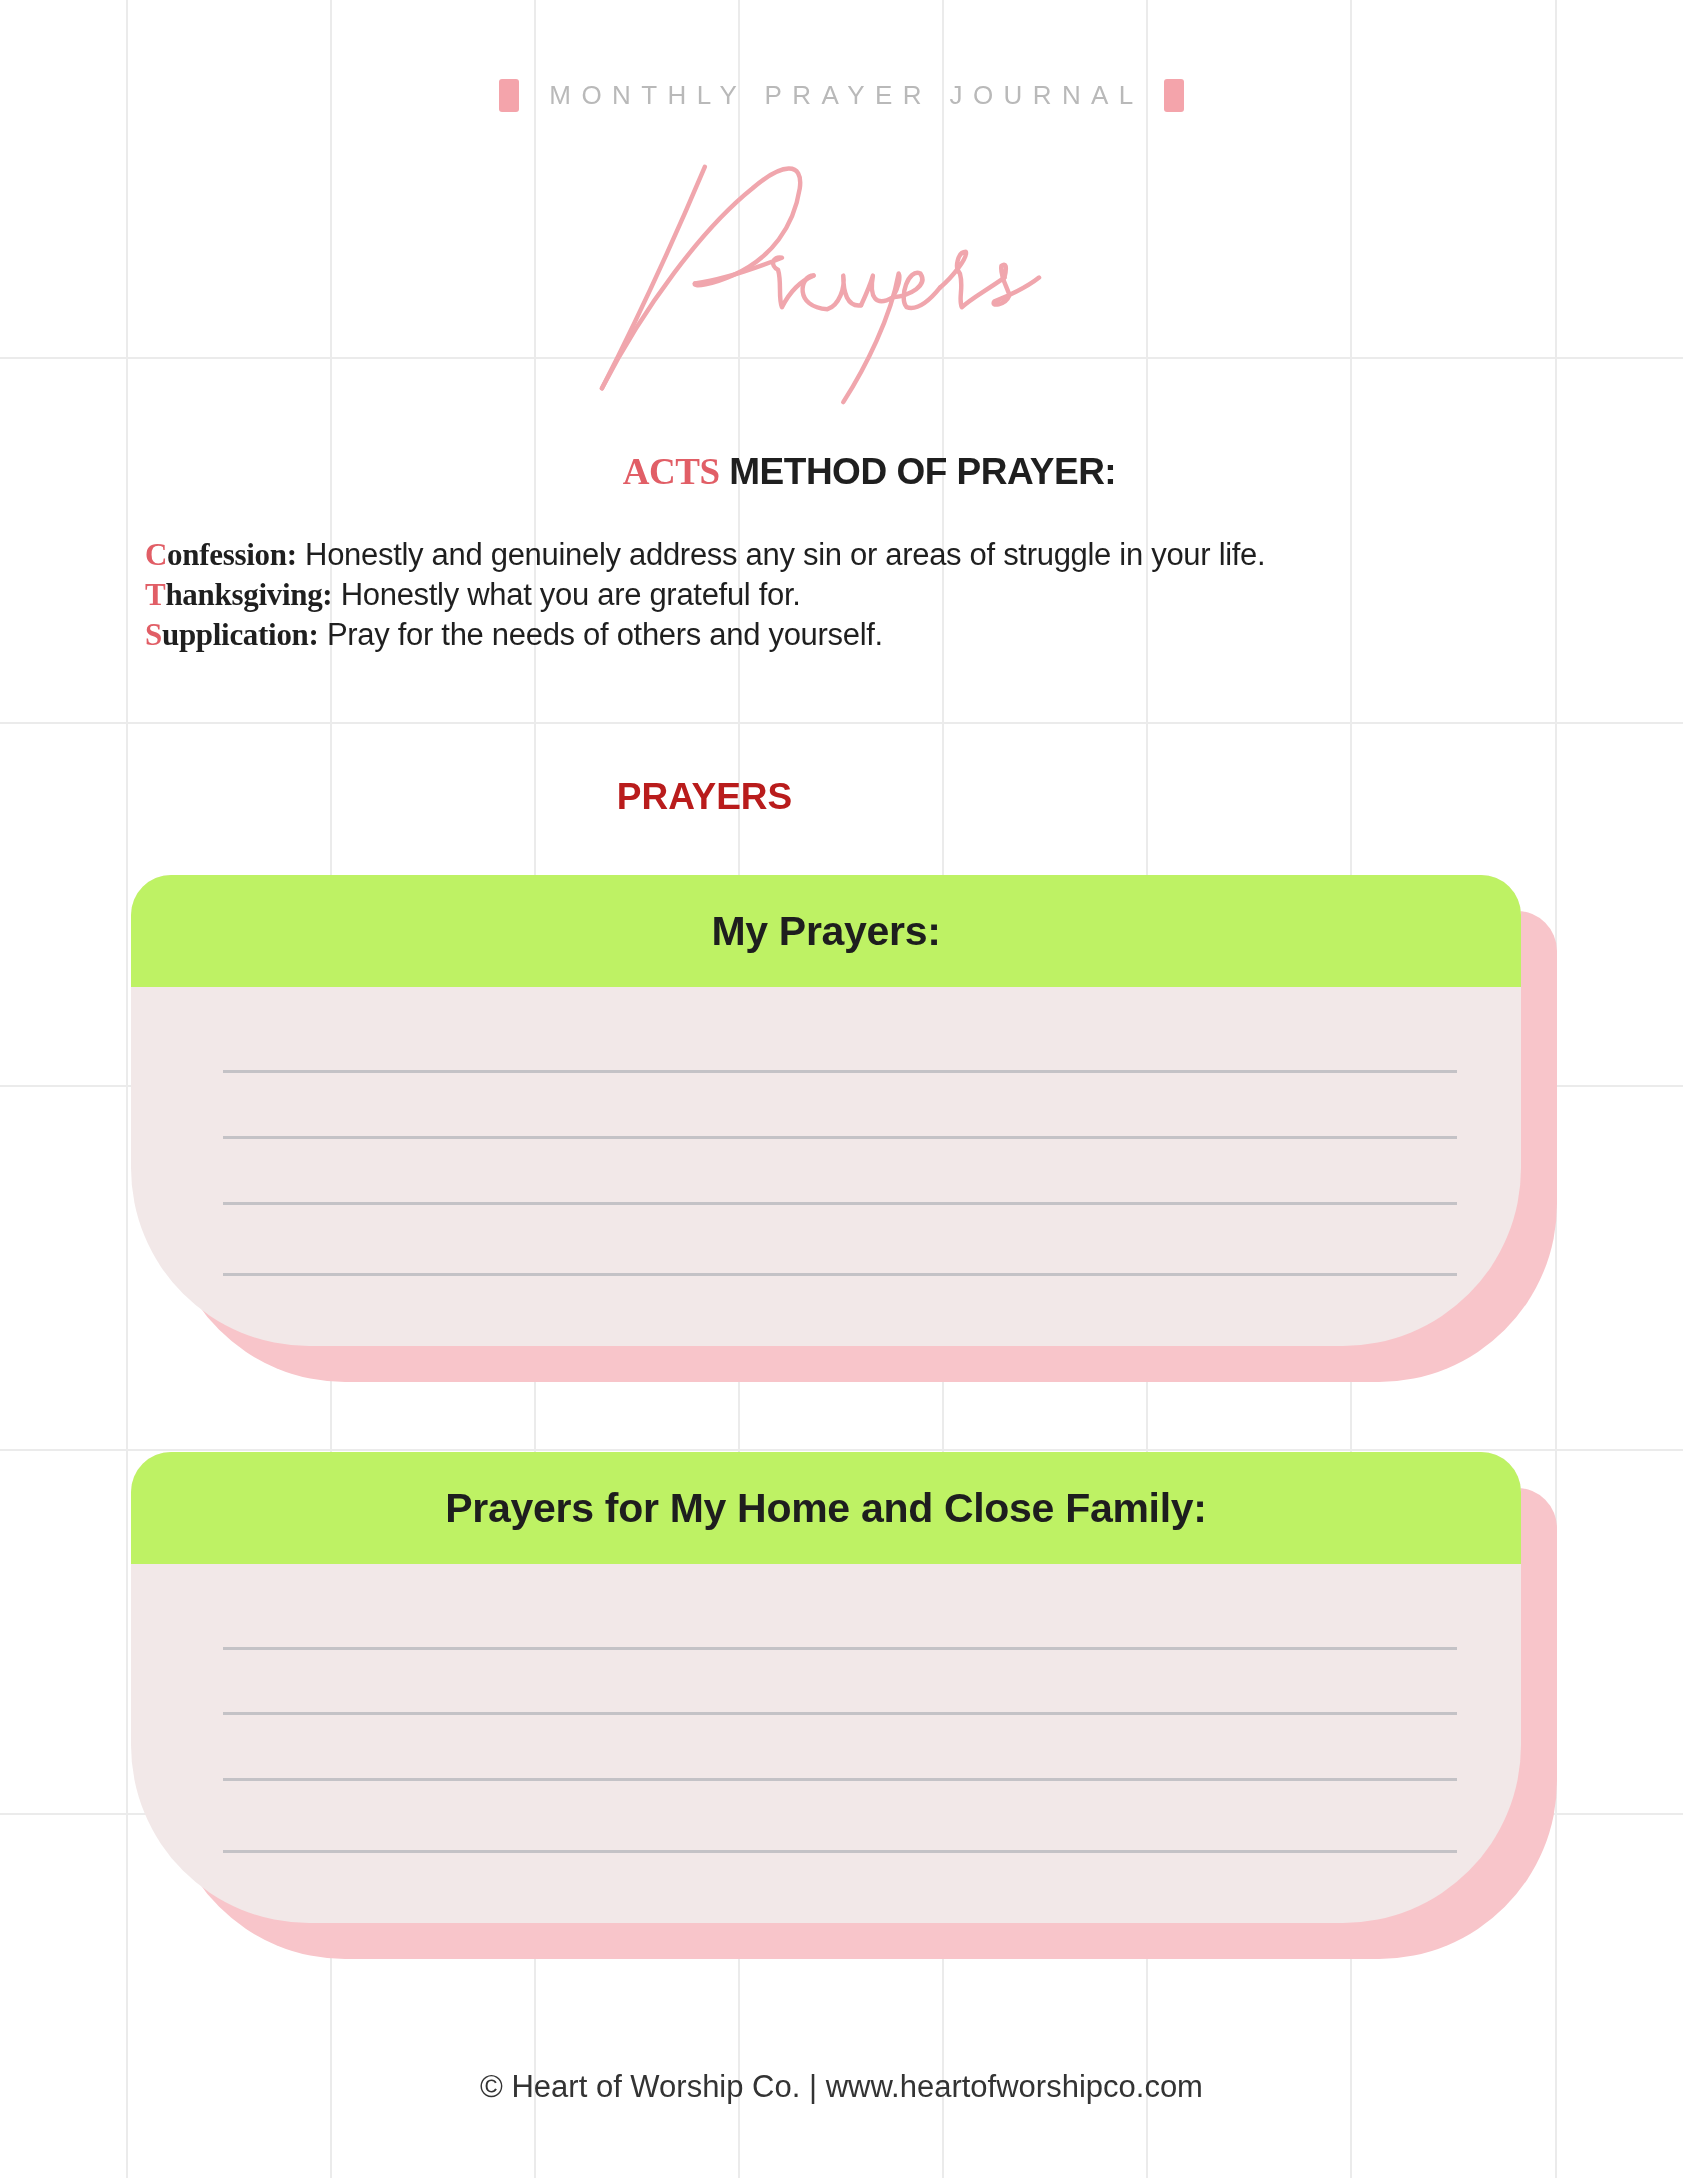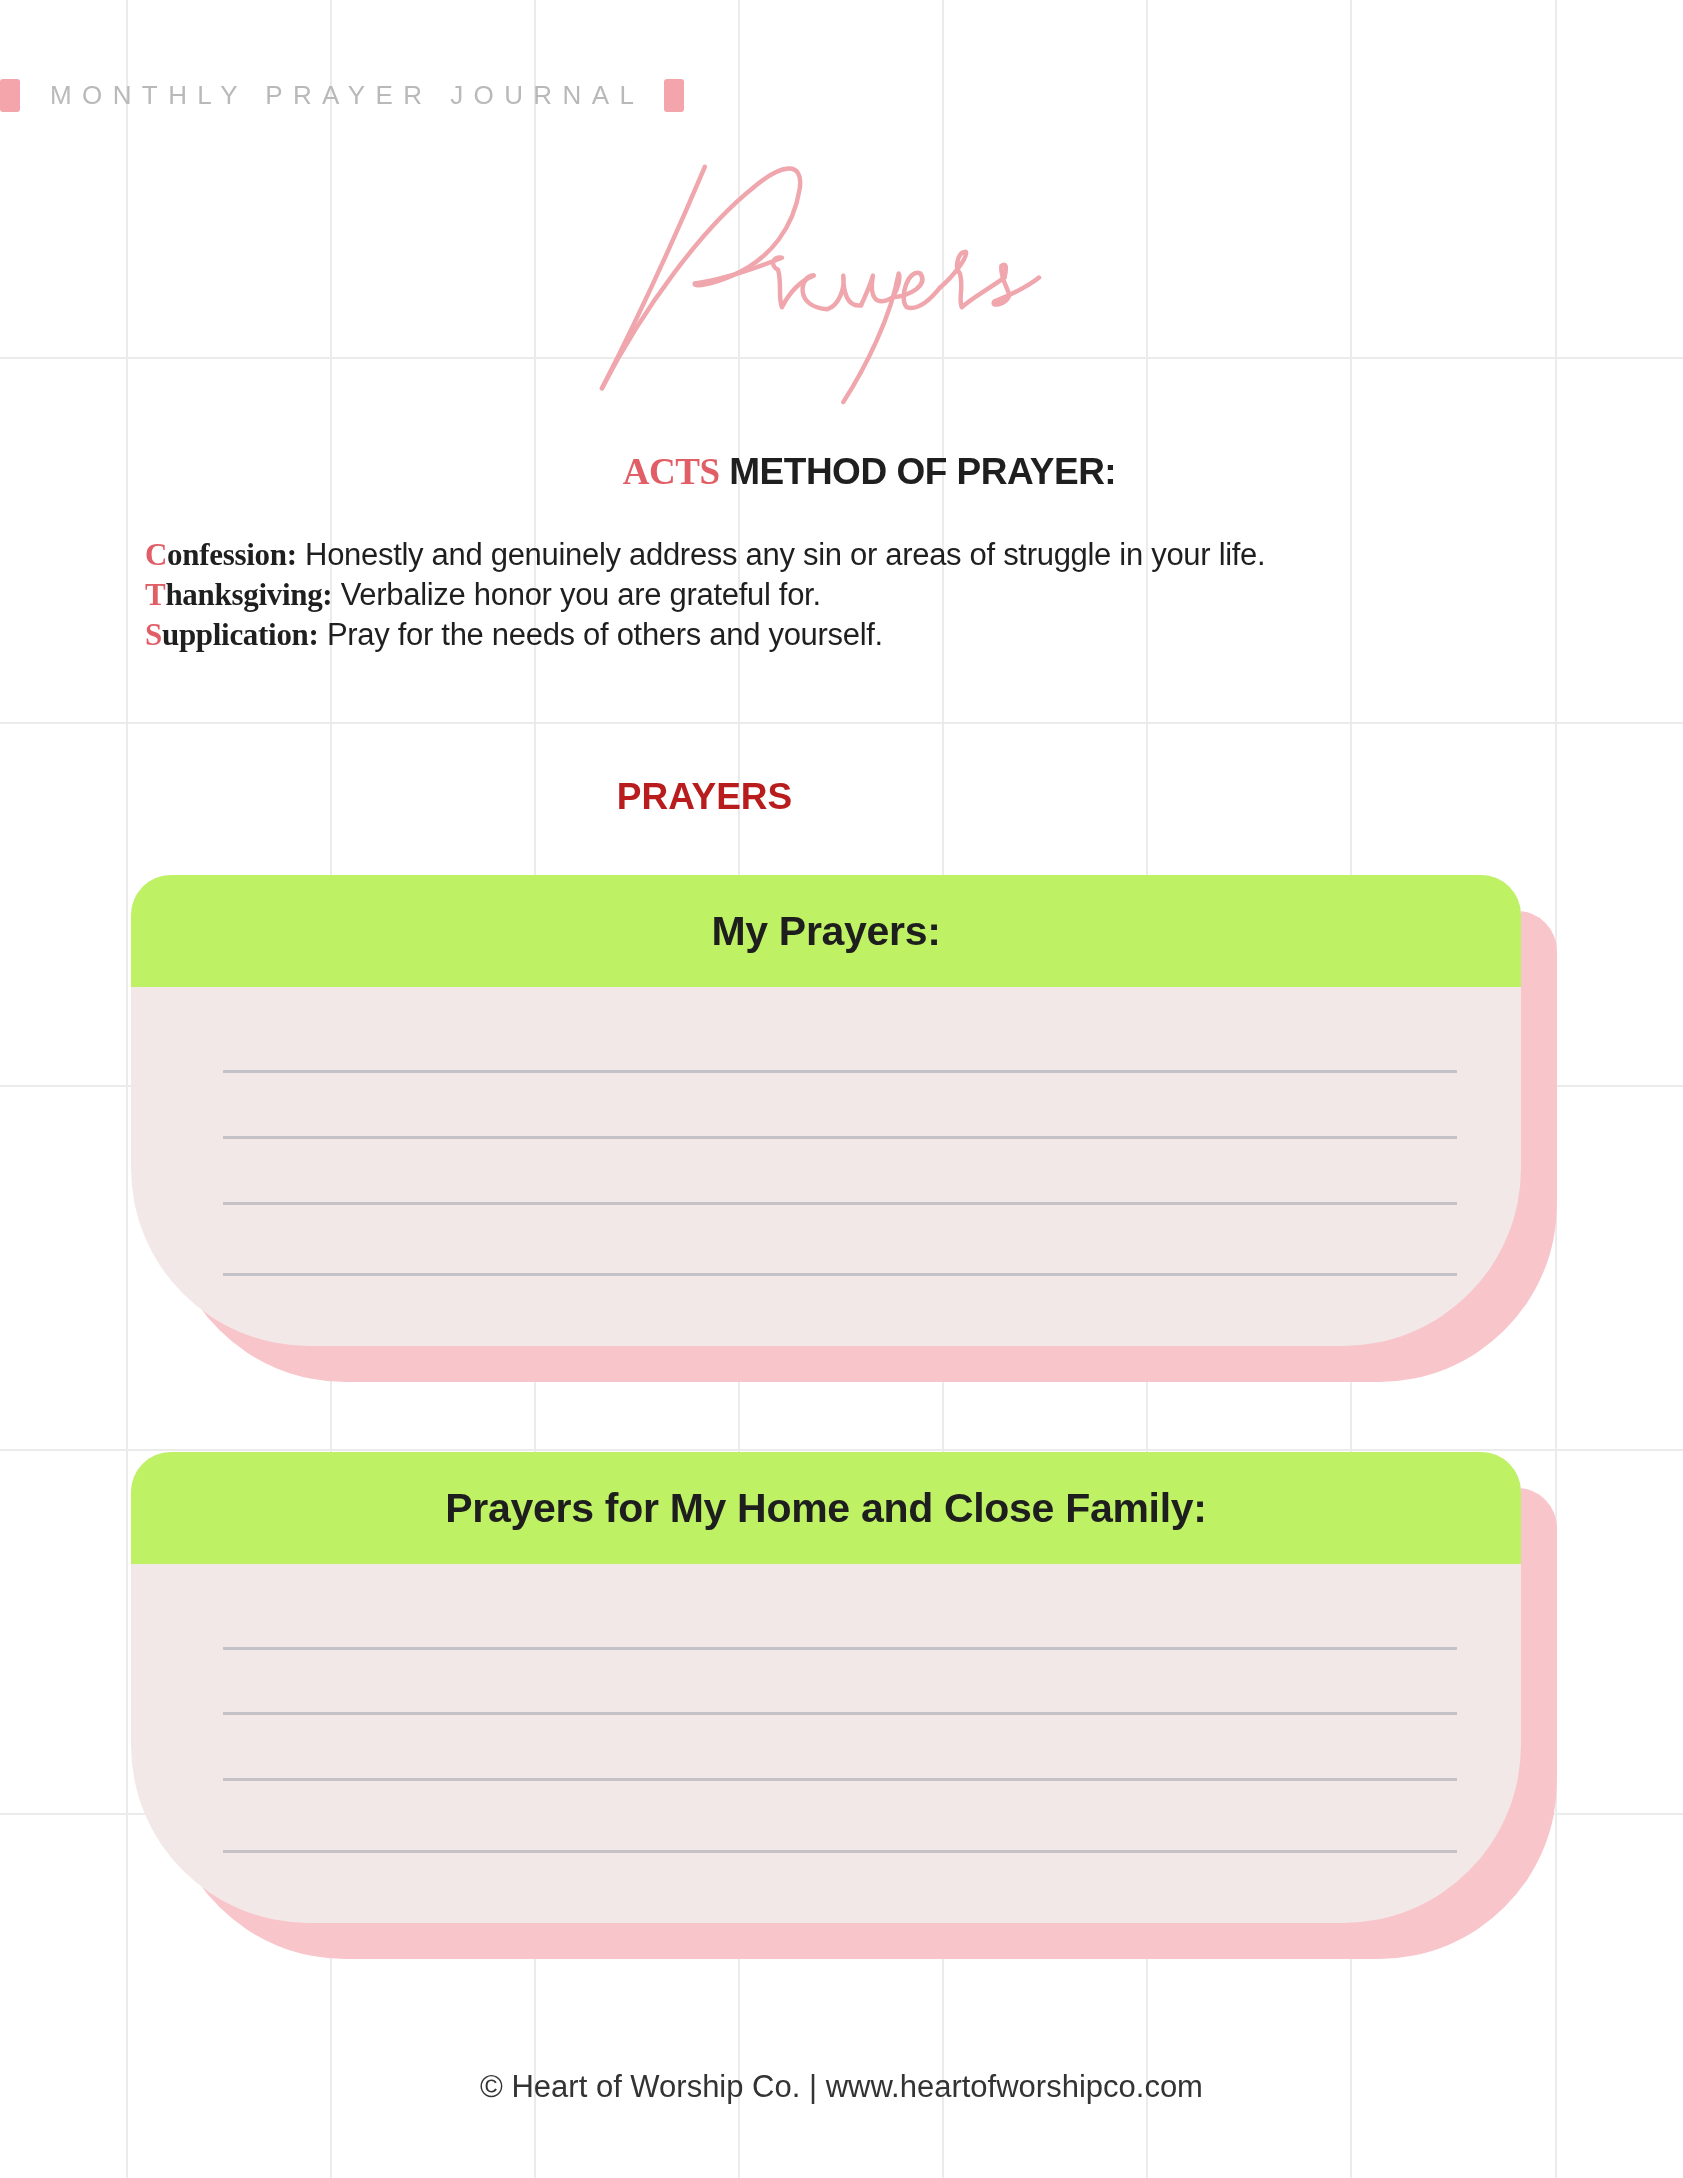--- a/index.html
+++ b/index.html
@@ -8,21 +8,21 @@
     background: #ffffff;
     font-family: "Liberation Sans", "DejaVu Sans", sans-serif;
     color: #1f1f1f;
   }
   .grid-v, .grid-h { position: absolute; background: #ebebeb; z-index: 0; }
   .grid-v { top: 0; width: 2px; height: 2178px; }
   .grid-h { left: 0; height: 2px; width: 1683px; }
 
   .eyebrow {
     position: absolute; left: 0; top: 75px; width: 1683px; height: 40px;
-    display: flex; justify-content: flex-start; align-items: center; gap: 0; z-index: 2;
+    display: flex; justify-content: center; align-items: center; gap: 0; z-index: 2;
   }
   .eyebrow-mark { width: 20px; height: 33px; background: #f4a4ab; border-radius: 3px; }
   .eyebrow-text {
     font-size: 26px; letter-spacing: 10.4px; color: #b9b9b9; font-weight: normal;
     margin: 0 20px 0 30px;
   }
 
   .script-title { position: absolute; left: 584px; top: 149px; width: 475px; height: 267px; z-index: 2; }
 
   .acts-heading {
@@ -112,21 +112,21 @@
 
 <div class="acts-heading">
   <span class="acts-word">ACTS</span><span> METHOD OF PRAYER:</span>
 </div>
 
 <div class="acts-list">
   <div class="acts-row">
     <span class="term"><span class="initial">C</span><span>onfession:</span></span><span> Honestly and genuinely address any sin or areas of struggle in your life.</span>
   </div>
   <div class="acts-row">
-    <span class="term"><span class="initial">T</span><span>hanksgiving:</span></span><span> Verbalize honor you are grateful for.</span>
+    <span class="term"><span class="initial">T</span><span>hanksgiving:</span></span><span> Honestly what you are grateful for.</span>
   </div>
   <div class="acts-row">
     <span class="term"><span class="initial">S</span><span>upplication:</span></span><span> Pray for the needs of others and yourself.</span>
   </div>
 </div>
 
 <div class="section-title">PRAYERS</div>
 
 <div class="card-wrap" style="top:875px">
   <div class="card-shadow"></div>

